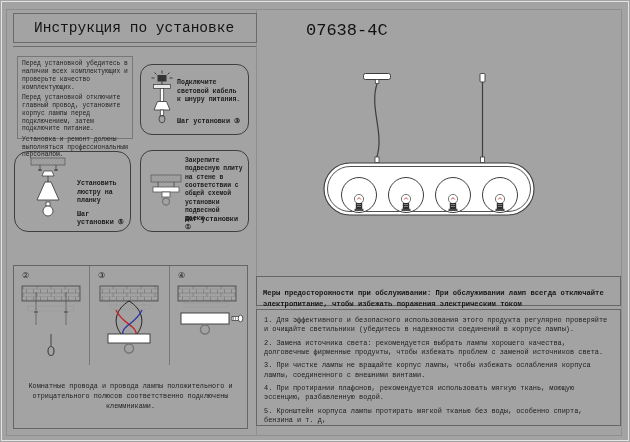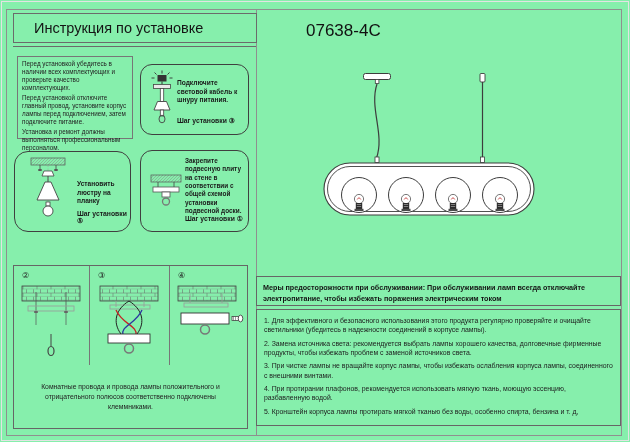--- a/index.html
+++ b/index.html
@@ -1,17 +1,17 @@
 <!DOCTYPE html>
 <html><head>
 <meta charset="utf-8">
 <style>
   html,body{margin:0;padding:0;background:#ffffff;}
-  .page{position:relative;width:630px;height:442px;background:#86efac;
-        font-family:Liberation Sans, sans-serif;color:#1e1e1e;overflow:hidden;}
+  .page{position:relative;width:630px;height:442px;background:#a3a3a3;
+        font-family:Liberation Mono, monospace;color:#1e1e1e;overflow:hidden;}
   .edge{position:absolute;inset:1px;border:1px solid #e3e3e3;}
   .frame{position:absolute;left:6px;top:9px;width:614px;height:425px;border:1px solid #8f8f8f;}
   .vdiv{position:absolute;left:256px;top:9px;width:1px;height:426px;background:#8f8f8f;}
 
   .title-box{position:absolute;left:13px;top:13px;width:242px;height:28px;border:1px solid #6b6b6b;}
   .title-box span{display:block;line-height:28px;padding-left:20px;font-size:14.5px;color:#141414;}
   .title-rule{position:absolute;left:13px;top:46px;width:243px;height:0;border-top:1px solid #6b6b6b;}
 
   .model{position:absolute;left:306px;top:21px;font-size:17px;color:#111;}
 
@@ -38,21 +38,21 @@
   .cdiv1{left:75px;} .cdiv2{left:155px;}
   .cell-label{position:absolute;font-size:8px;color:#222;}
   .cl1{left:8px;top:5px;} .cl2{left:84px;top:5px;} .cl3{left:164px;top:5px;}
   .diag-box svg{position:absolute;}
   .note{position:absolute;left:13px;top:116px;width:207px;text-align:center;
         font-size:6.8px;line-height:1.45;color:#222;}
 
   .main-ill{position:absolute;left:262px;top:60px;width:350px;height:212px;}
 
   .prec-header{position:absolute;left:256px;top:276px;width:365px;height:30px;border:1px solid #666;
-               box-sizing:border-box;padding:5px 6px;font-size:7.2px;font-weight:bold;line-height:1.55;color:#151515;}
+               box-sizing:border-box;padding:11px 6px;font-size:7.2px;font-weight:bold;line-height:1.55;color:#151515;}
   .prec-list{position:absolute;left:256px;top:309px;width:365px;height:117px;border:1px solid #666;
              box-sizing:border-box;padding:6px 7px;font-size:6.9px;line-height:1.32;color:#1c1c1c;}
   .prec-list p{margin:0 0 4.5px 0;}
 </style>
 </head>
 <body>
 
 <div class="page">
   <div class="edge"></div>
   <div class="frame"></div>

